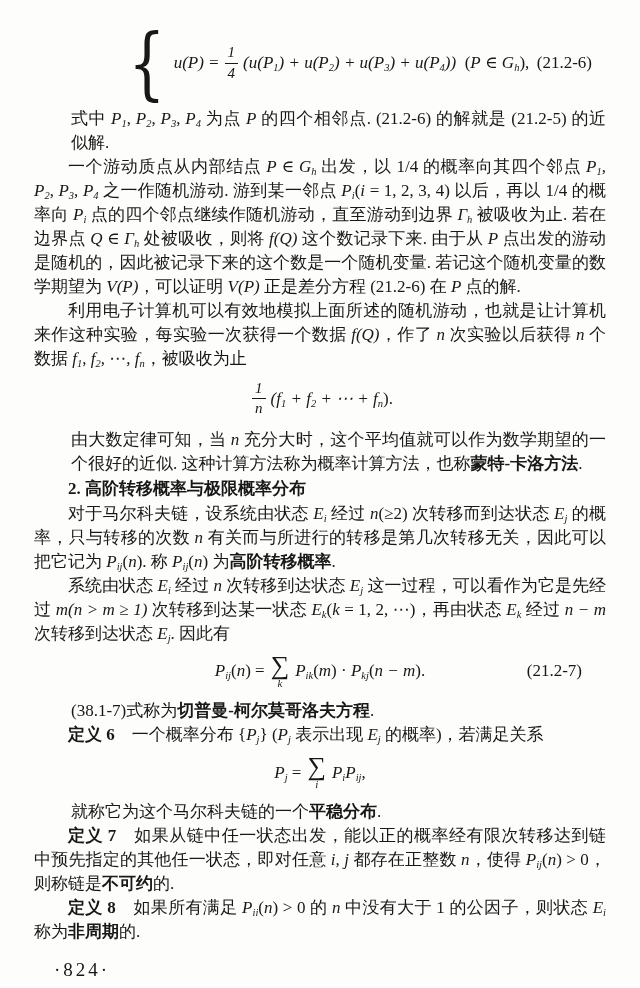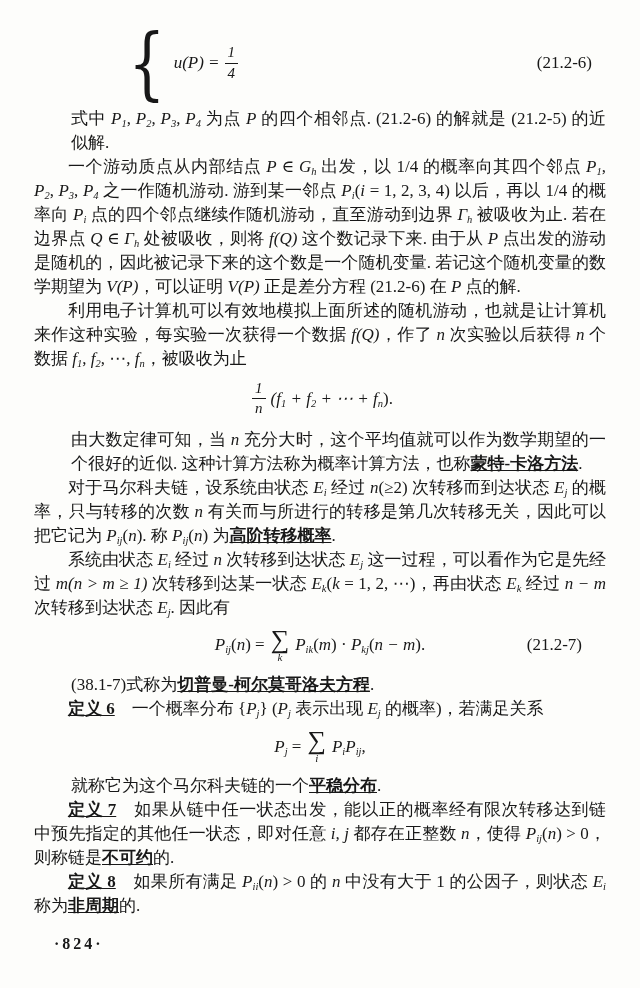--- a/index.html
+++ b/index.html
@@ -5,21 +5,21 @@
   html,body{margin:0;padding:0;background:#e8e8e6;}
   .page{
     width:640px;height:988px;margin:0 auto;background:#fdfdfb;
     box-sizing:border-box;padding:22px 34px 0 34px;overflow:hidden;
     font-family:"Liberation Serif","DejaVu Serif",serif;
     font-size:17px;line-height:24px;color:#181818;
     text-align:justify;text-justify:inter-ideograph;
   }
   p.para{margin:0;text-indent:2em;}
   p.para.noindent{text-indent:0;margin-left:37px;}
-  .b{font-weight:700;text-decoration:underline;}
+  .b{font-weight:700;}
   .v{font-style:italic;}
   sub{font-size:10.5px;font-style:italic;line-height:0;vertical-align:-3px;letter-spacing:0;}
   h3.heading{margin:1px 0;font-size:17px;line-height:24px;font-weight:700;text-indent:2em;}
 
   
   .eq-block{
     display:flex;align-items:center;position:relative;
     margin:2px 0 5px 88px;min-height:76px;white-space:nowrap;
   }
   .brace{
@@ -44,36 +44,37 @@
     vertical-align:middle;margin:0 5px;line-height:1.15;font-size:15px;
   }
   .frac .num{border-bottom:1.2px solid #181818;padding:0 3px 1px 3px;font-style:italic;}
   .frac .den{padding-top:1px;font-style:italic;}
 
   .sigma{display:inline-flex;flex-direction:column;align-items:center;margin:0 6px;line-height:1;}
   .sigma-sym{font-size:26px;line-height:.9;}
   .sigma-sub{font-size:11px;font-style:italic;margin-top:1px;}
 
   footer.pagefoot{margin:14px 0 0 20px;}
-  .page-number{font-size:16px;font-weight:700;letter-spacing:3px;}
+  .page-number{font-size:19px;font-weight:400;letter-spacing:3px;}
 </style>
 </head>
 <body>
 
 <main class="page">
 
   <section class="eq-block">
     <span class="brace">{</span>
     <div class="eq-rows">
       <div class="eq-row">
         <span><span class="v">u(P) = </span></span>
         <span class="frac">
           <span class="num">1</span>
           <span class="den">4</span>
         </span>
+        <span><span class="v">(u(P</span><sub>1</sub><span class="v">) + u(P</span><sub>2</sub><span class="v">) + u(P</span><sub>3</sub><span class="v">) + u(P</span><sub>4</sub><span class="v">))</span><span> (</span><span class="v">P</span><span> ∈ </span><span class="v">G</span><sub>h</sub><span>),</span></span>
       </div>
     </div>
     <span class="eq-number">(21.2-6)</span>
   </section>
 
   <p class="para noindent"><span>式中 </span><span class="v">P</span><sub>1</sub><span>, </span><span class="v">P</span><sub>2</sub><span>, </span><span class="v">P</span><sub>3</sub><span>, </span><span class="v">P</span><sub>4</sub><span> 为点 </span><span class="v">P</span><span> 的四个相邻点. (21.2-6) 的解就是 (21.2-5) 的近似解.</span></p>
 
   <p class="para"><span>一个游动质点从内部结点 </span><span class="v">P</span><span> ∈ </span><span class="v">G</span><sub>h</sub><span> 出发，以 1/4 的概率向其四个邻点 </span><span class="v">P</span><sub>1</sub><span>, </span><span class="v">P</span><sub>2</sub><span>, </span><span class="v">P</span><sub>3</sub><span>, </span><span class="v">P</span><sub>4</sub><span> 之一作随机游动. 游到某一邻点 </span><span class="v">P</span><sub>i</sub><span>(</span><span class="v">i</span><span> = 1, 2, 3, 4) 以后，再以 1/4 的概率向 </span><span class="v">P</span><sub>i</sub><span> 点的四个邻点继续作随机游动，直至游动到边界 </span><span class="v">Γ</span><sub>h</sub><span> 被吸收为止. 若在边界点 </span><span class="v">Q</span><span> ∈ </span><span class="v">Γ</span><sub>h</sub><span> 处被吸收，则将 </span><span class="v">f(Q)</span><span> 这个数记录下来. 由于从 </span><span class="v">P</span><span> 点出发的游动是随机的，因此被记录下来的这个数是一个随机变量. 若记这个随机变量的数学期望为 </span><span class="v">V(P)</span><span>，可以证明 </span><span class="v">V(P)</span><span> 正是差分方程 (21.2-6) 在 </span><span class="v">P</span><span> 点的解.</span></p>
 
   <p class="para"><span>利用电子计算机可以有效地模拟上面所述的随机游动，也就是让计算机来作这种实验，每实验一次获得一个数据 </span><span class="v">f(Q)</span><span>，作了 </span><span class="v">n</span><span> 次实验以后获得 </span><span class="v">n</span><span> 个数据 </span><span class="v">f</span><sub>1</sub><span>, </span><span class="v">f</span><sub>2</sub><span>, ⋯, </span><span class="v">f</span><sub>n</sub><span>，被吸收为止</span></p>
@@ -81,20 +82,21 @@
   <div class="formula-line f-avg">
     <span class="frac">
       <span class="num">1</span>
       <span class="den">n</span>
     </span>
     <span><span class="v">(f</span><sub>1</sub><span class="v"> + f</span><sub>2</sub><span class="v"> + ⋯ + f</span><sub>n</sub><span>).</span></span>
   </div>
 
   <p class="para noindent"><span>由大数定律可知，当 </span><span class="v">n</span><span> 充分大时，这个平均值就可以作为数学期望的一个很好的近似. 这种计算方法称为概率计算方法，也称</span><span class="b">蒙特-卡洛方法</span><span>.</span></p>
 
+  <h3 class="heading"><span class="b">2. 高阶转移概率与极限概率分布</span></h3>
 
   <p class="para"><span>对于马尔科夫链，设系统由状态 </span><span class="v">E</span><sub>i</sub><span> 经过 </span><span class="v">n</span><span>(≥2) 次转移而到达状态 </span><span class="v">E</span><sub>j</sub><span> 的概率，只与转移的次数 </span><span class="v">n</span><span> 有关而与所进行的转移是第几次转移无关，因此可以把它记为 </span><span class="v">P</span><sub>ij</sub><span>(</span><span class="v">n</span><span>)</span><span>. 称 </span><span class="v">P</span><sub>ij</sub><span>(</span><span class="v">n</span><span>)</span><span> 为</span><span class="b">高阶转移概率</span><span>.</span></p>
 
   <p class="para"><span>系统由状态 </span><span class="v">E</span><sub>i</sub><span> 经过 </span><span class="v">n</span><span> 次转移到达状态 </span><span class="v">E</span><sub>j</sub><span> 这一过程，可以看作为它是先经过 </span><span class="v">m(n &gt; m ≥ 1)</span><span> 次转移到达某一状态 </span><span class="v">E</span><sub>k</sub><span>(</span><span class="v">k</span><span> = 1, 2, ⋯)，再由状态 </span><span class="v">E</span><sub>k</sub><span> 经过 </span><span class="v">n − m</span><span> 次转移到达状态 </span><span class="v">E</span><sub>j</sub><span>. 因此有</span></p>
 
   <div class="formula-line f-sum">
     <span><span class="v">P</span><sub>ij</sub><span>(</span><span class="v">n</span><span>) = </span></span>
     <span class="sigma">
       <span class="sigma-sym">∑</span>
       <span class="sigma-sub">k</span>

